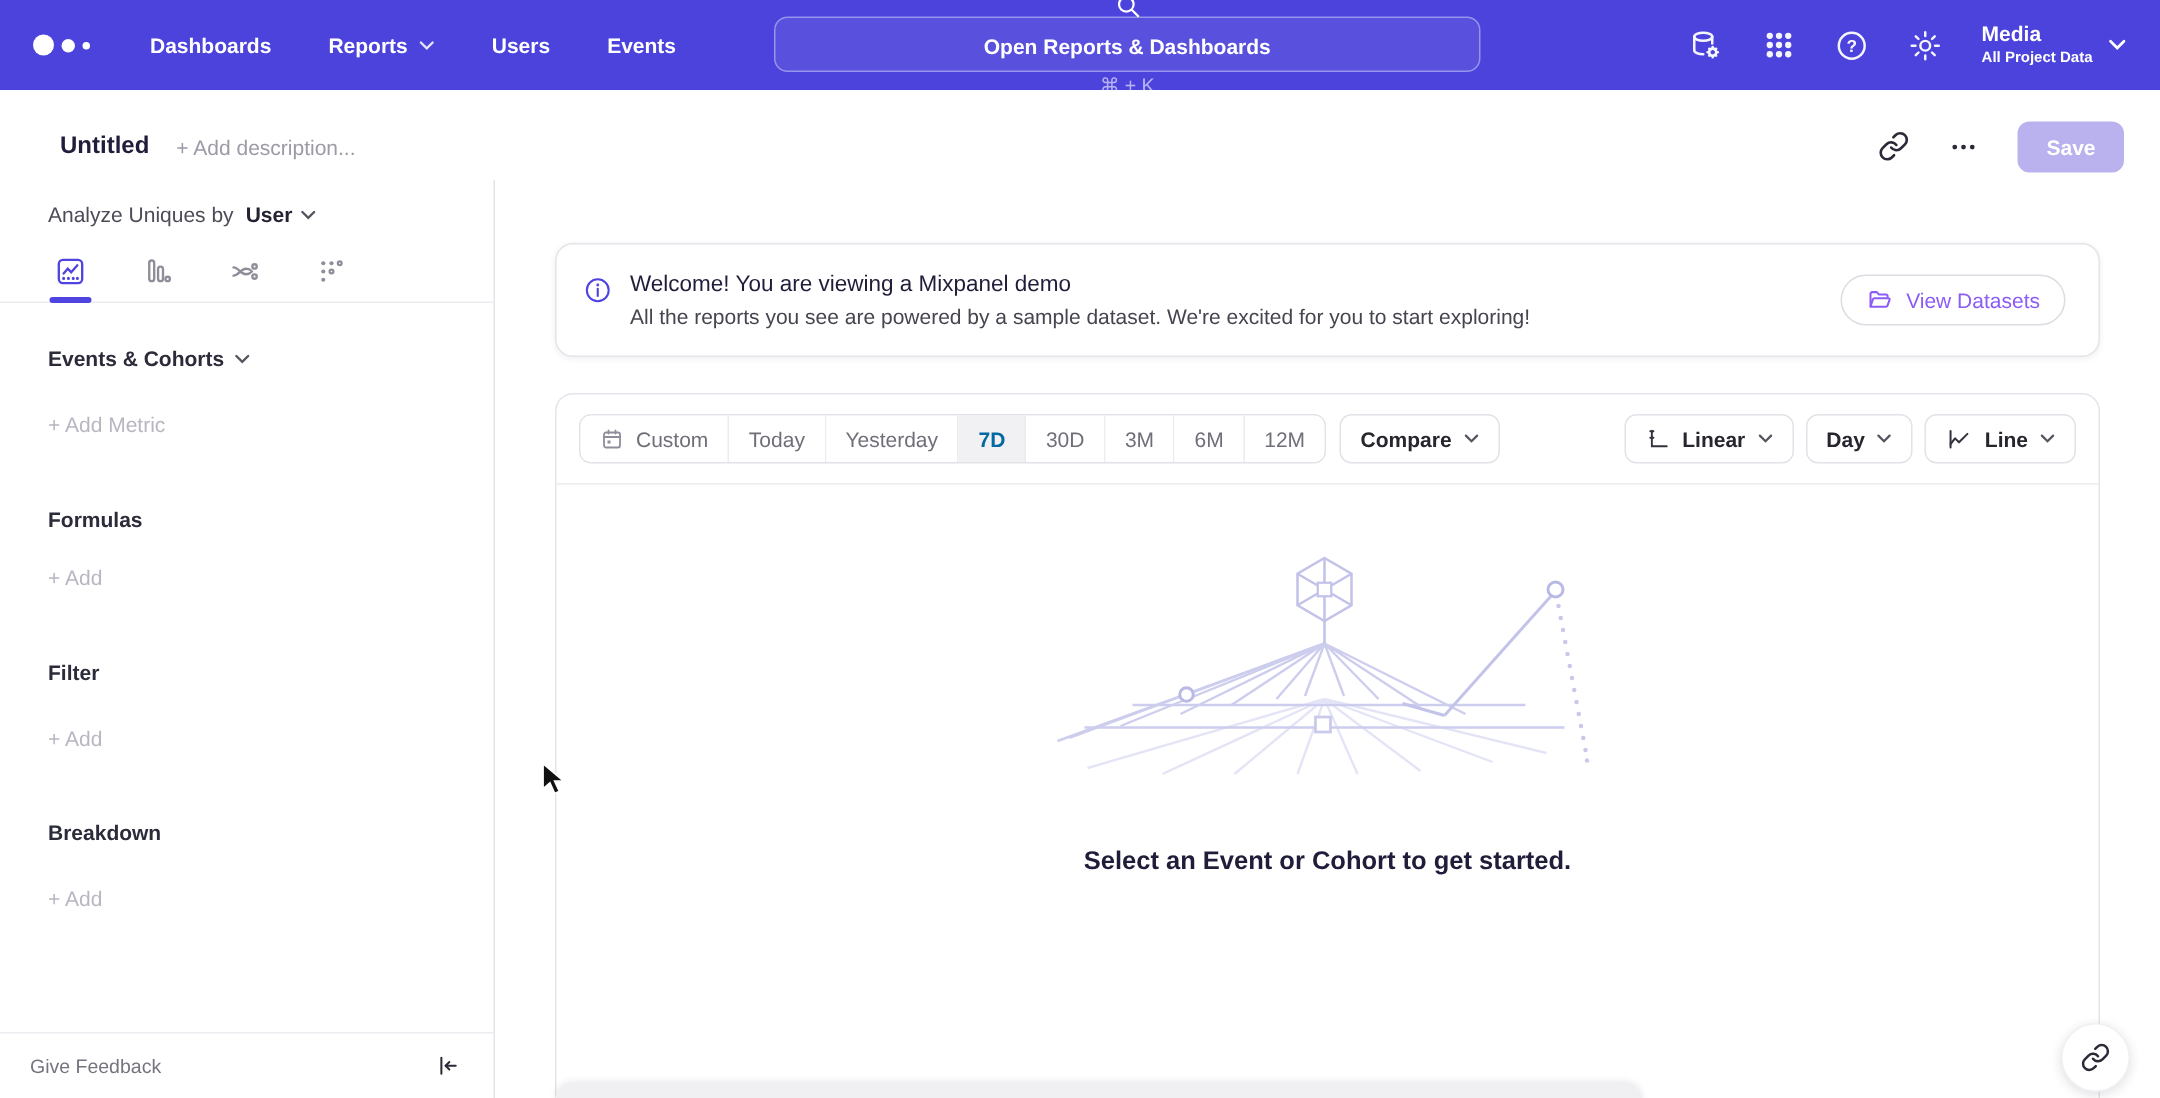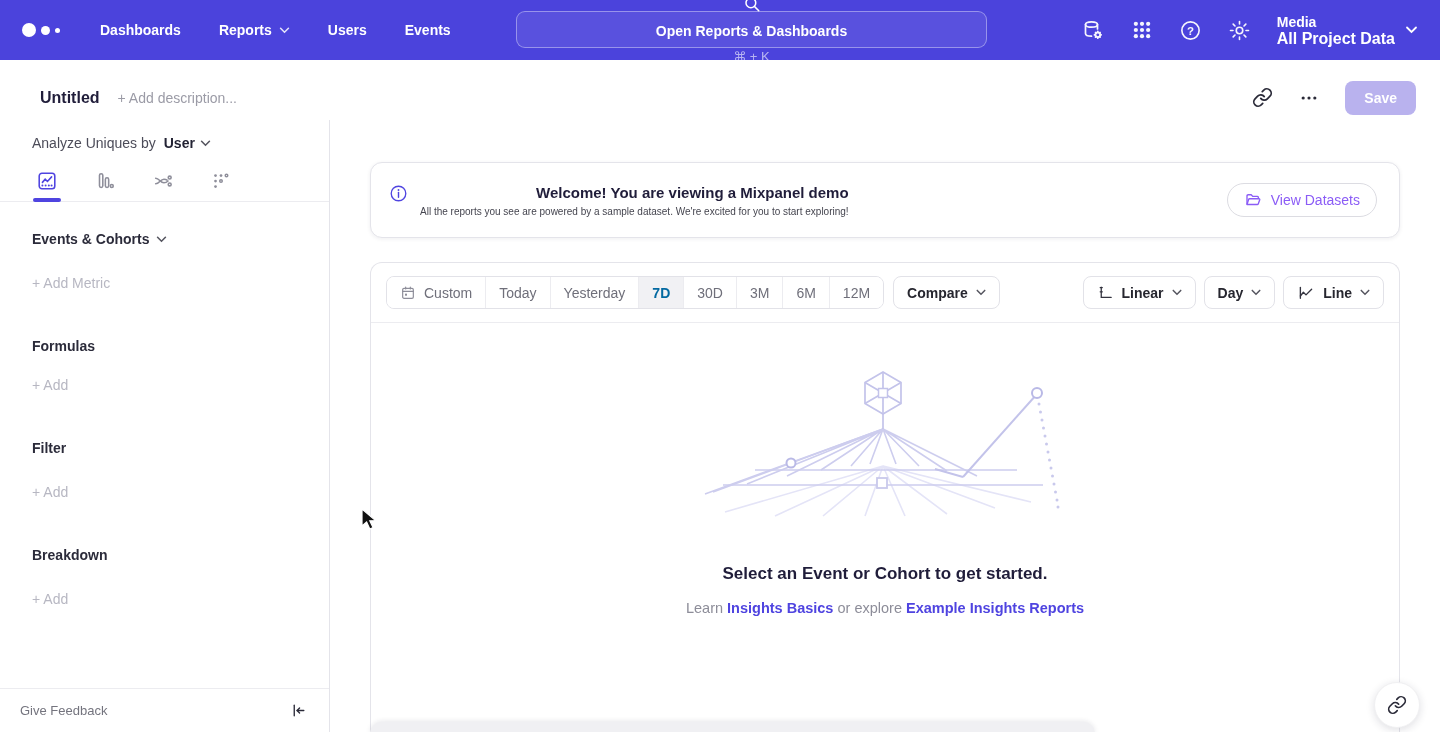--- a/index.html
+++ b/index.html
@@ -28,21 +28,21 @@
   .navitem{display:flex;align-items:center;gap:7px;cursor:pointer;}
   .navitem .chev{opacity:.85;}
   .searchbar{position:absolute;left:516px;top:11px;width:471px;height:37px;border:1px solid rgba(255,255,255,.38);
     background:rgba(255,255,255,.08);border-radius:9px;display:flex;align-items:center;justify-content:center;gap:10px;flex-direction:column;}
   .searchbar .ph{font-size:14px;font-weight:600;color:#fff;}
   .searchbar .sc{font-size:13px;color:rgba(255,255,255,.6);}
   .nav-right{position:absolute;right:22px;top:0;height:60px;display:flex;align-items:center;gap:26px;}
   .nav-icon{color:#fff;opacity:.95;cursor:pointer;}
   .project{display:flex;align-items:center;gap:10px;cursor:pointer;}
   .project .pn{font-size:14px;font-weight:700;line-height:17px;}
-  .project .ps{font-size:16px;font-weight:600;line-height:15px;}
+  .project .ps{font-size:10px;font-weight:600;line-height:15px;}
 
   
   .header{position:absolute;left:0;top:60px;width:1440px;height:76px;background:#fff;border-bottom:1px solid #ececf0;
     display:flex;align-items:center;}
   .rtitle{margin-left:40px;font-size:16px;font-weight:700;color:var(--text-dark);cursor:text;}
   .rdesc{margin-left:18px;font-size:14px;color:#9b9ba6;cursor:text;}
   .header-right{position:absolute;right:24px;display:flex;align-items:center;gap:26px;}
   .hicon{color:#2a2a38;cursor:pointer;}
   .save-btn{background:var(--save-disabled);color:#fff;font-size:14px;font-weight:600;border:none;
     border-radius:8px;padding:9px 19px;cursor:pointer;}
@@ -61,22 +61,22 @@
   .sb-footer{position:absolute;left:0;bottom:0;width:100%;height:44px;border-top:1px solid #ececf0;
     display:flex;align-items:center;justify-content:space-between;padding:0 22px 0 20px;}
   .feedback{font-size:13px;color:#74747e;cursor:pointer;}
   .collapse{color:#2a2a38;cursor:pointer;}
 
   
   .main{position:absolute;left:330px;top:120px;width:1110px;height:612px;background:#fff;}
   .banner{position:absolute;left:40px;top:42px;width:1030px;height:76px;border:1px solid var(--border);
     border-radius:12px;box-shadow:0 1px 4px rgba(30,30,60,.07);background:#fff;display:flex;align-items:center;}
   .banner-info{margin:0 12px 0 18px;color:var(--accent);align-self:flex-start;margin-top:21px;}
-  .banner-text .bt{font-size:15px;font-weight:700;color:var(--text-dark);margin-bottom:5px;text-align:right;}
-  .banner-text .bs{font-size:10px;color:#45454f;}
+  .banner-text .bt{font-size:15px;font-weight:400;color:var(--text-dark);margin-bottom:5px;}
+  .banner-text .bs{font-size:14px;color:#45454f;}
   .view-datasets{position:absolute;right:22px;top:20px;height:34px;display:flex;align-items:center;gap:9px;
     border:1px solid #dcdce2;border-radius:17px;padding:0 16px;background:#fff;font-size:14px;font-weight:400;
     color:#8b5cf6;cursor:pointer;}
 
   .report-card{position:absolute;left:40px;top:142px;width:1030px;height:470px;border:1px solid var(--border);
     border-bottom:none;border-radius:12px 12px 0 0;background:#fff;}
   .controls{height:60px;border-bottom:1px solid #ececf0;display:flex;align-items:center;padding:0 15px;}
   .seg-group{display:flex;align-items:stretch;height:33px;border:1px solid #e2e2e8;border-radius:8px;overflow:hidden;}
   .seg{display:flex;align-items:center;gap:8px;padding:0 13px;font-size:14px;color:#6f6f7a;cursor:pointer;
     border-right:1px solid #ececf0;background:#fff;white-space:nowrap;}
@@ -448,26 +448,20 @@
             <circle cx="354.5" cy="94" r="1.5"></circle>
             <circle cx="356" cy="102" r="1.5"></circle>
           <circle cx="357.5" cy="110" r="1.5"></circle>
             <circle cx="359" cy="118" r="1.5"></circle>
             <circle cx="360.5" cy="126" r="1.5"></circle>
           <circle cx="362" cy="134" r="1.5"></circle>
             <circle cx="363" cy="141" r="1.5"></circle>
         </g>
       </svg>
       <div class="empty-title">Select an Event or Cohort to get started.</div>
-      <div class="empty-sub">
-        <span>Learn</span>
-        <a>Insights Basics</a>
-        <span>or explore</span>
-        <a>Example Insights Reports</a>
-      </div>
     </div>
   </div>
 
   <div class="bottom-bar"></div>
 
   <div class="fab">
     <svg width="20" height="20" viewBox="0 0 24 24" fill="none" stroke="currentColor" stroke-width="2" stroke-linecap="round">
         <path d="M10 13a5 5 0 0 0 7.54.54l3-3a5 5 0 0 0-7.07-7.07l-1.72 1.71"></path>
         <path d="M14 11a5 5 0 0 0-7.54-.54l-3 3a5 5 0 0 0 7.07 7.07l1.71-1.71"></path>
       </svg>

